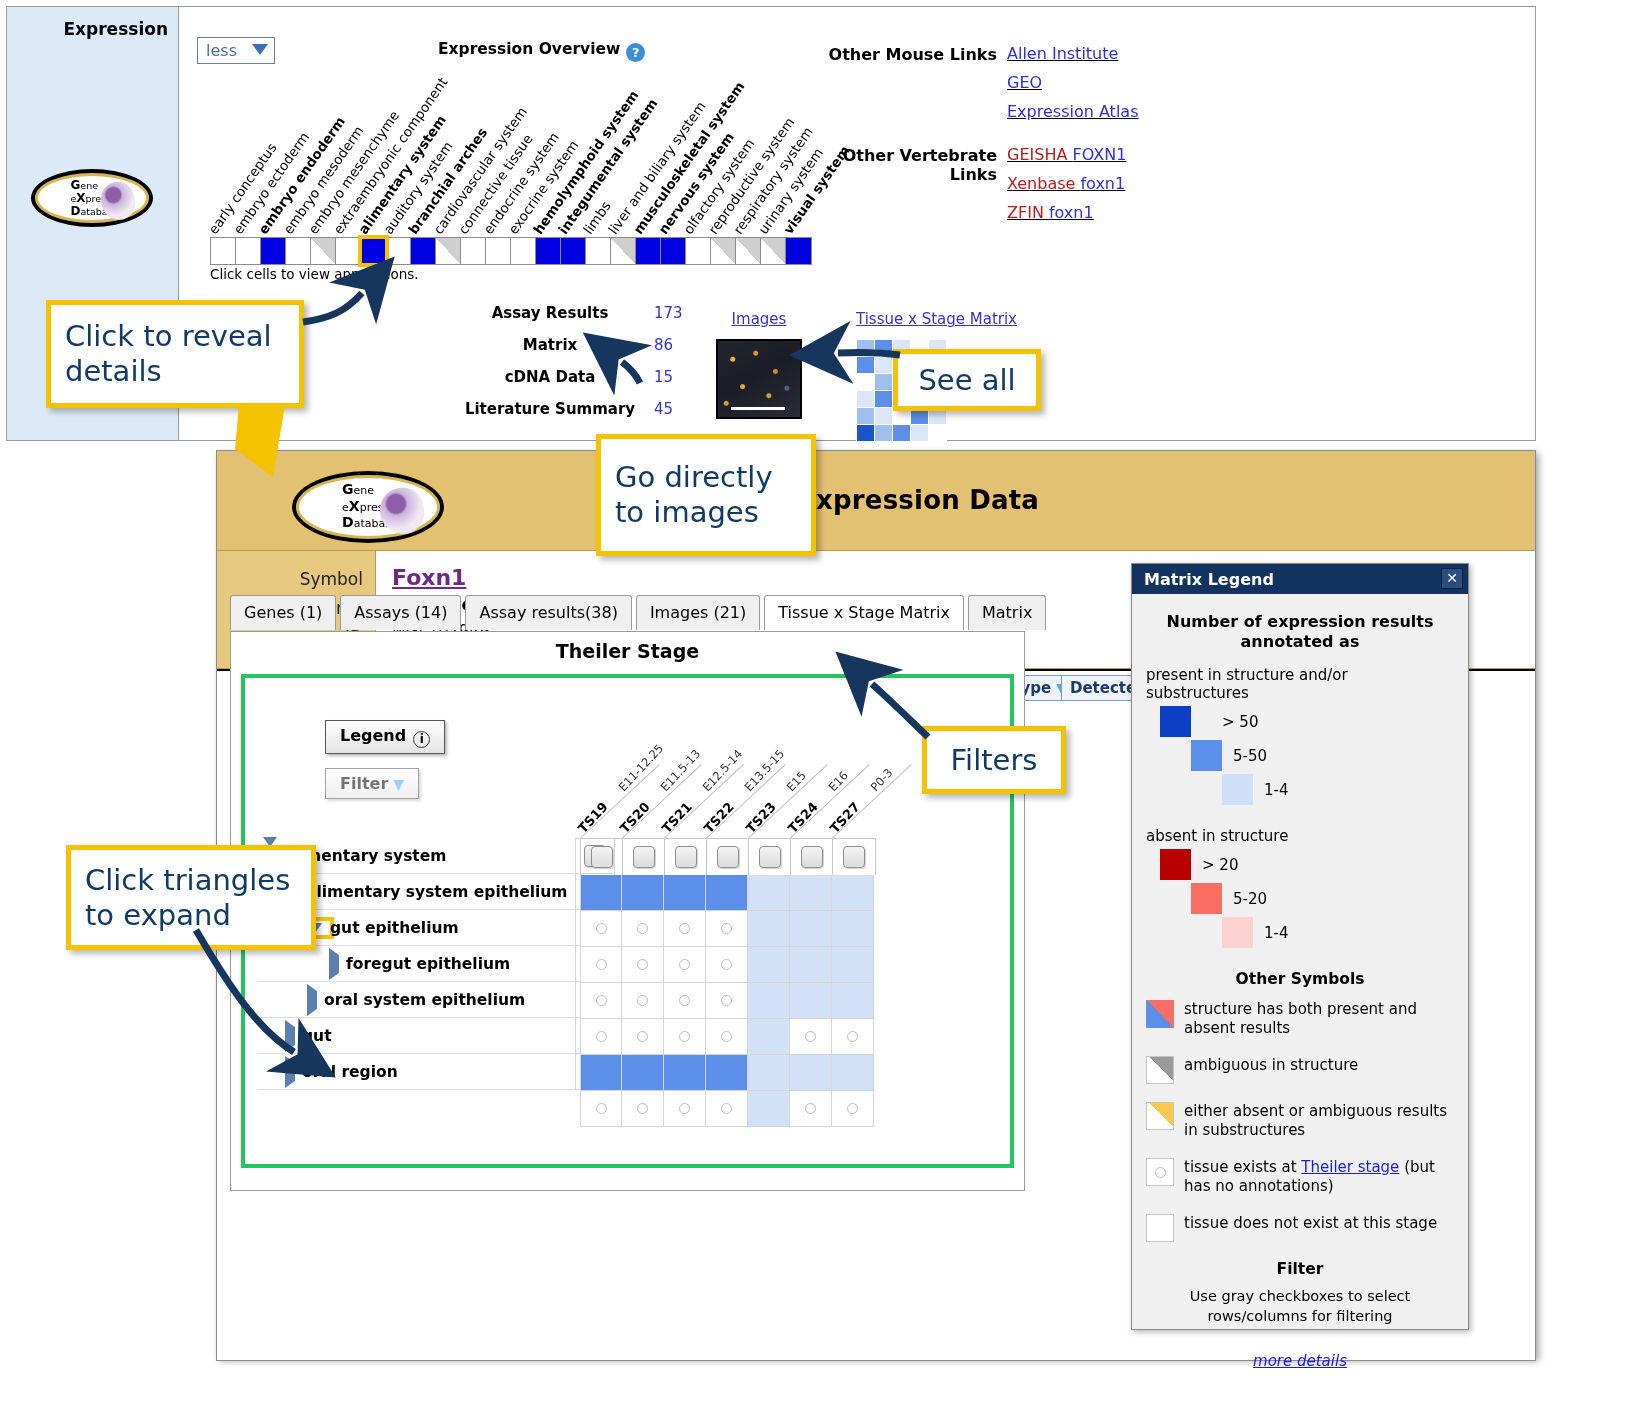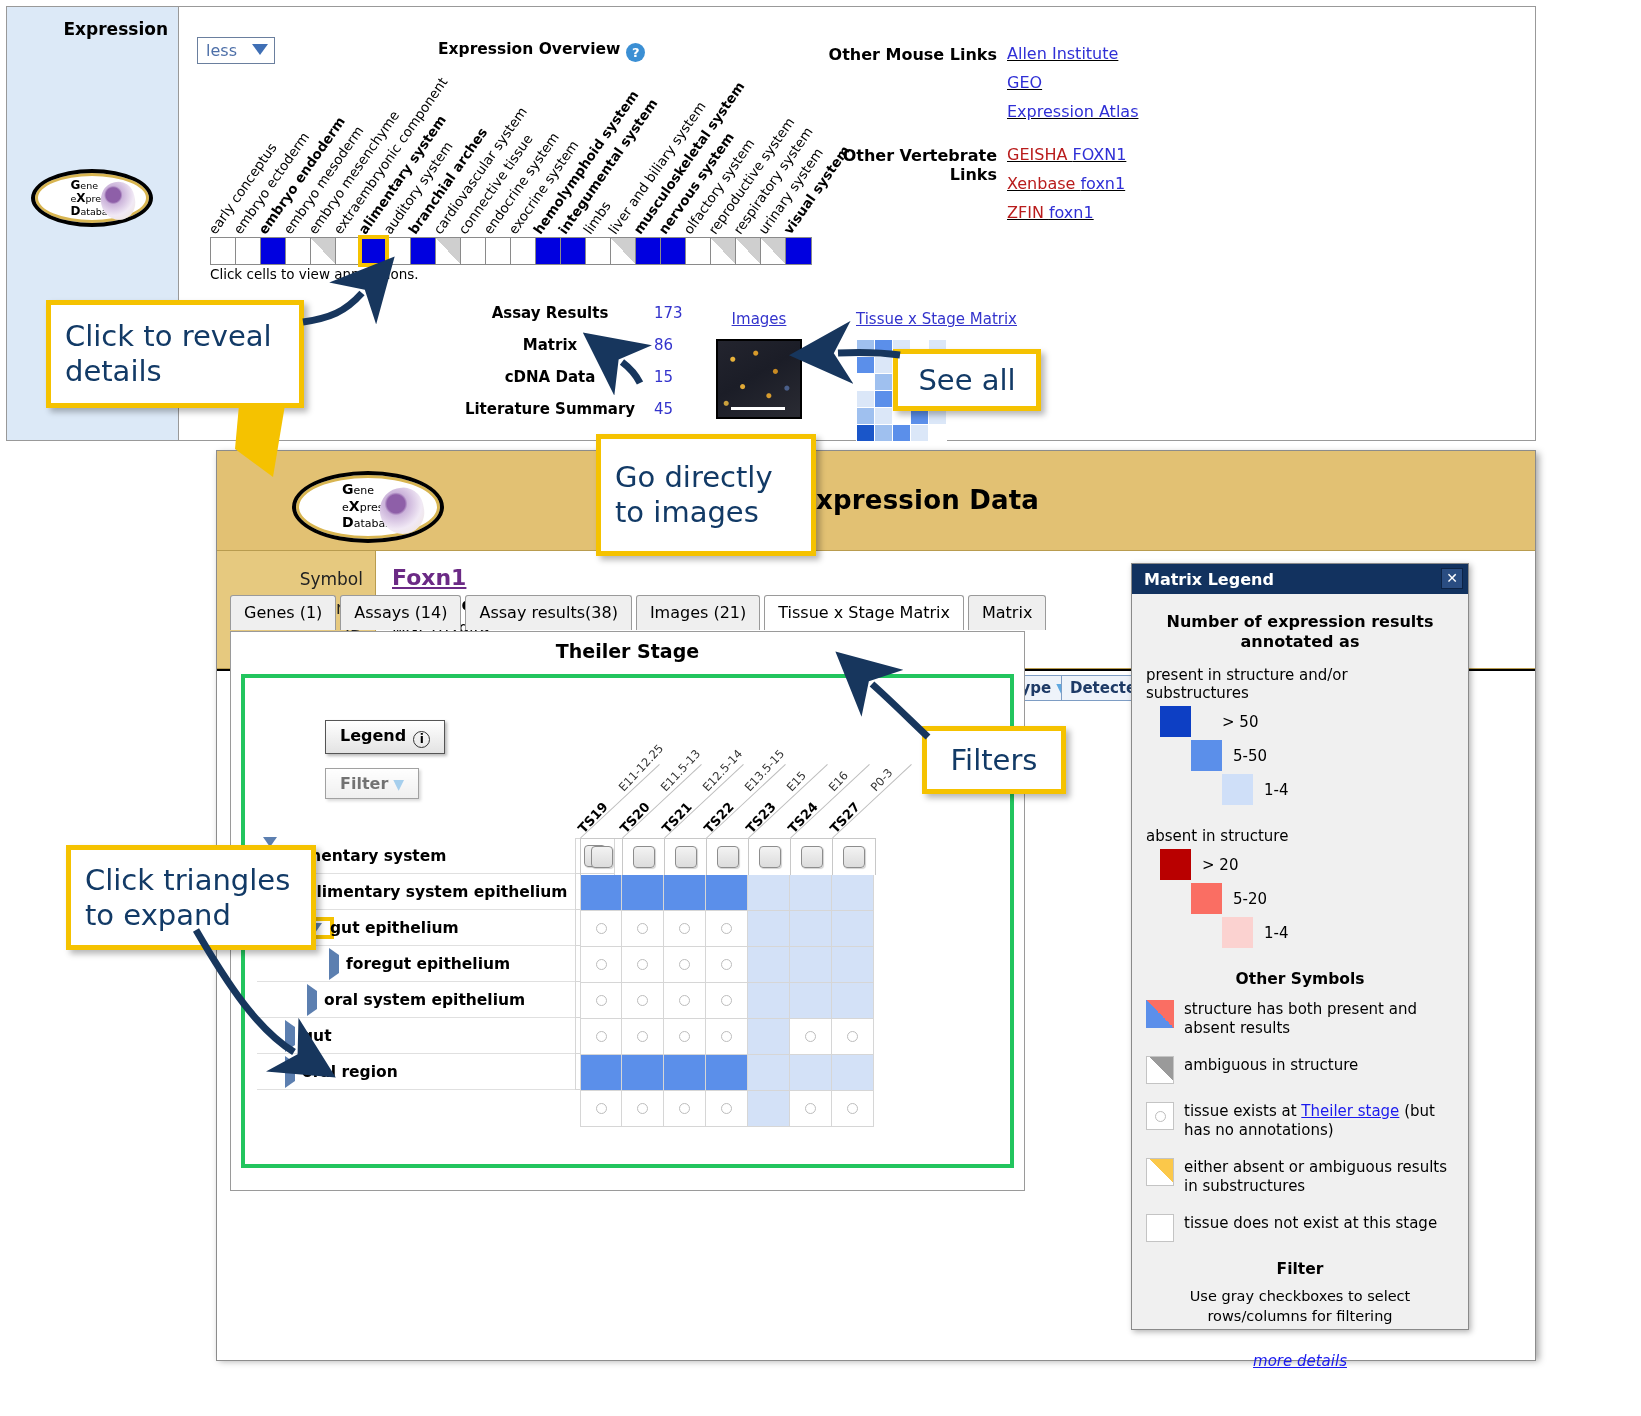--- a/index.html
+++ b/index.html
@@ -772,28 +772,28 @@
     <div id="sym-items">
         <div class="sym-row">
           <div class="sym-box" style="background:linear-gradient(to top right,#5b8fea 0 50%,#fa6e63 50% 100%);"></div>
           <div class="sym-txt">structure has both present and absent results</div>
         </div>
         <div class="sym-row">
           <div class="sym-box" style="background:linear-gradient(to bottom left,#9a9a9a 0 46%,#fff 46% 100%);border:1px solid #c4c4c4;"></div>
           <div class="sym-txt">ambiguous in structure</div>
         </div>
         <div class="sym-row">
+          <div class="sym-box" style="background:linear-gradient(to bottom left,#fbc84a 0 46%,#fff 46% 100%);border:1px solid #c4c4c4;"></div>
+          <div class="sym-txt">either absent or ambiguous results in substructures</div>
+        </div>
+        <div class="sym-row">
           <div class="sym-box" style="background:#fff;border:1px solid #c4c4c4;display:flex;align-items:center;justify-content:center;">
             <div class="ring"></div>
           </div>
           <div class="sym-txt">tissue exists at <a href="#">Theiler stage</a> (but has no annotations)</div>
-        </div>
-        <div class="sym-row">
-          <div class="sym-box" style="background:linear-gradient(to bottom left,#fbc84a 0 46%,#fff 46% 100%);border:1px solid #c4c4c4;"></div>
-          <div class="sym-txt">either absent or ambiguous results in substructures</div>
         </div>
         <div class="sym-row">
           <div class="sym-box" style="background:#fff;border:1px solid #c4c4c4;"></div>
           <div class="sym-txt">tissue does not exist at this stage</div>
         </div>
       </div>
 
     <div class="filter-head">Filter</div>
     <div class="filter-note">Use gray checkboxes to select rows/columns for filtering</div>
     <div class="more-details">

